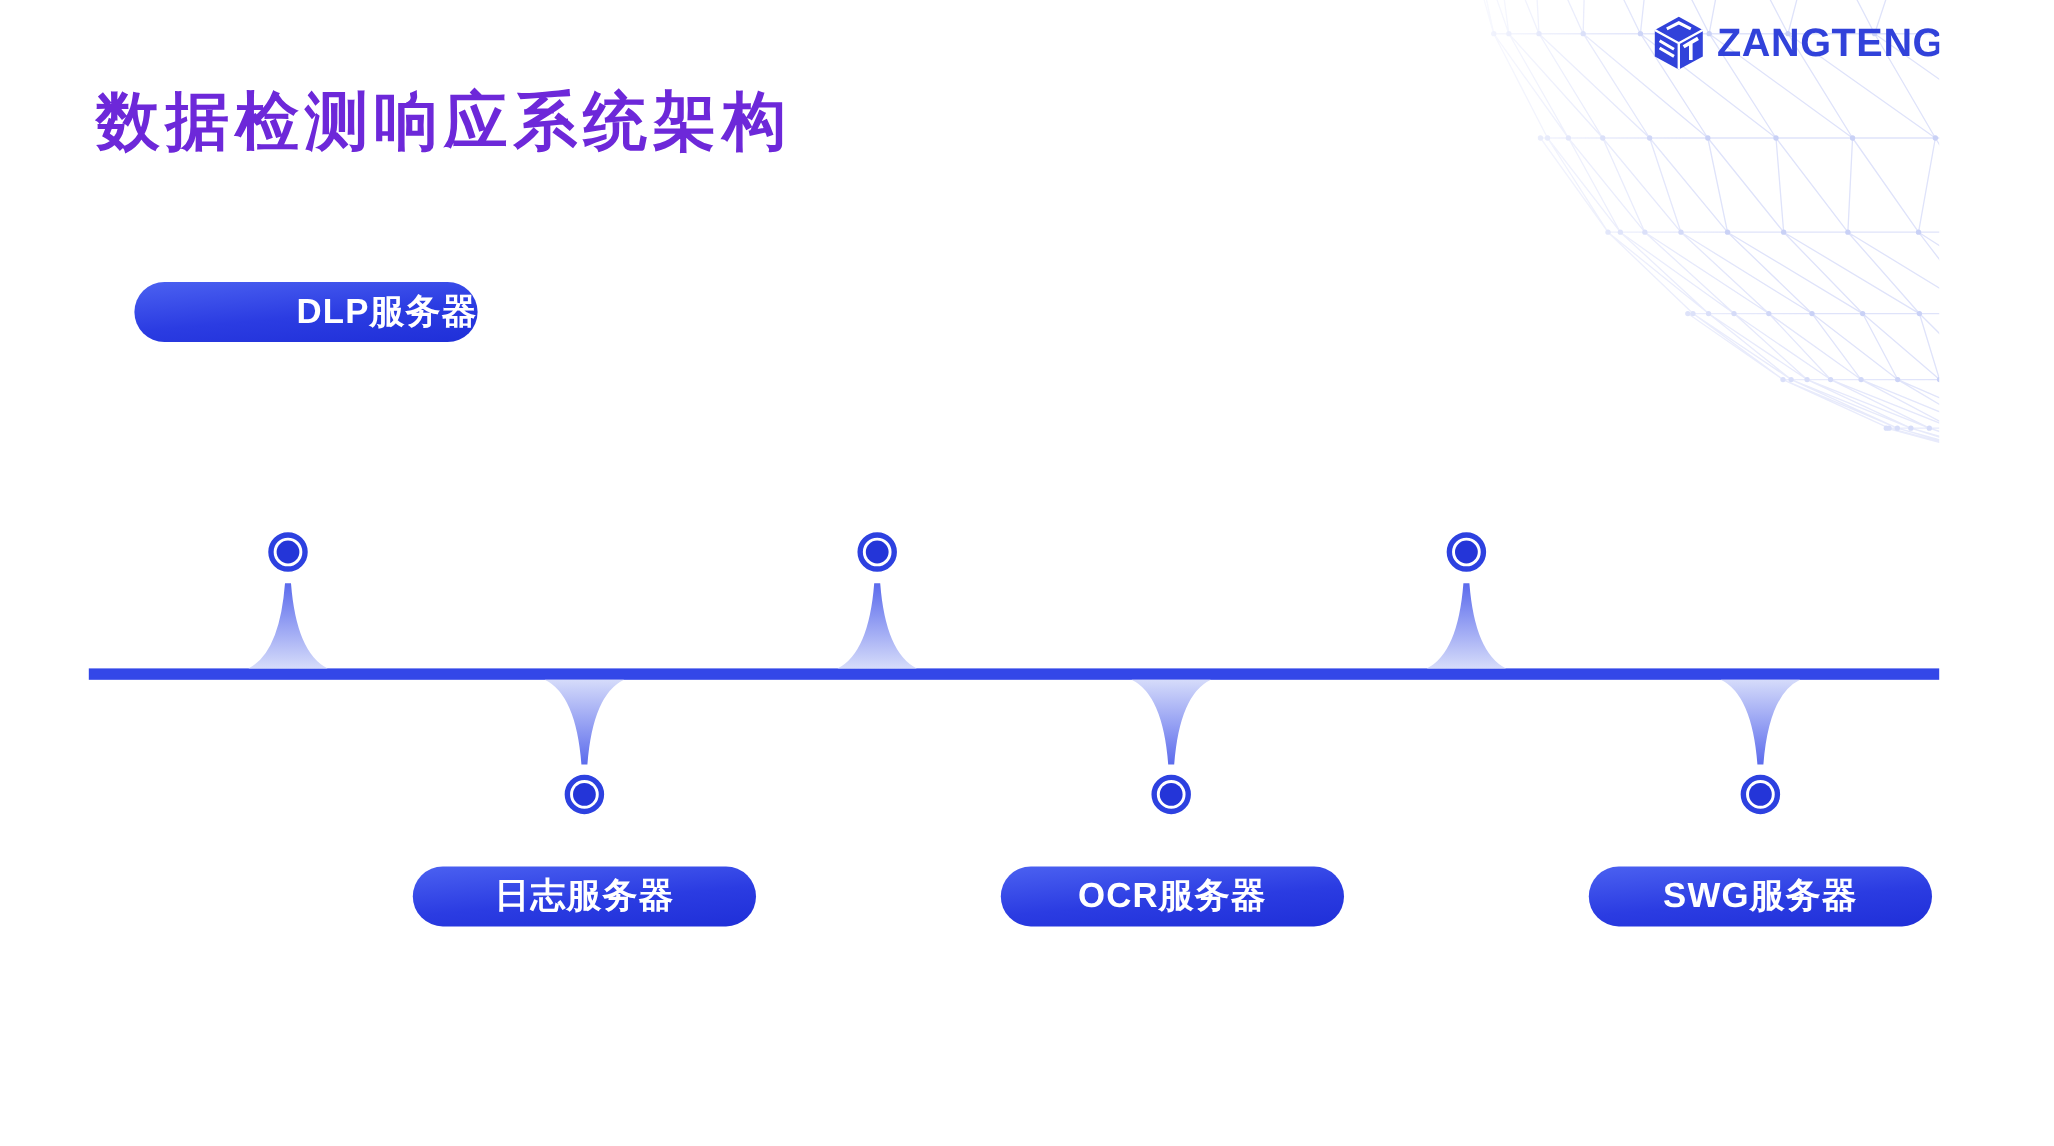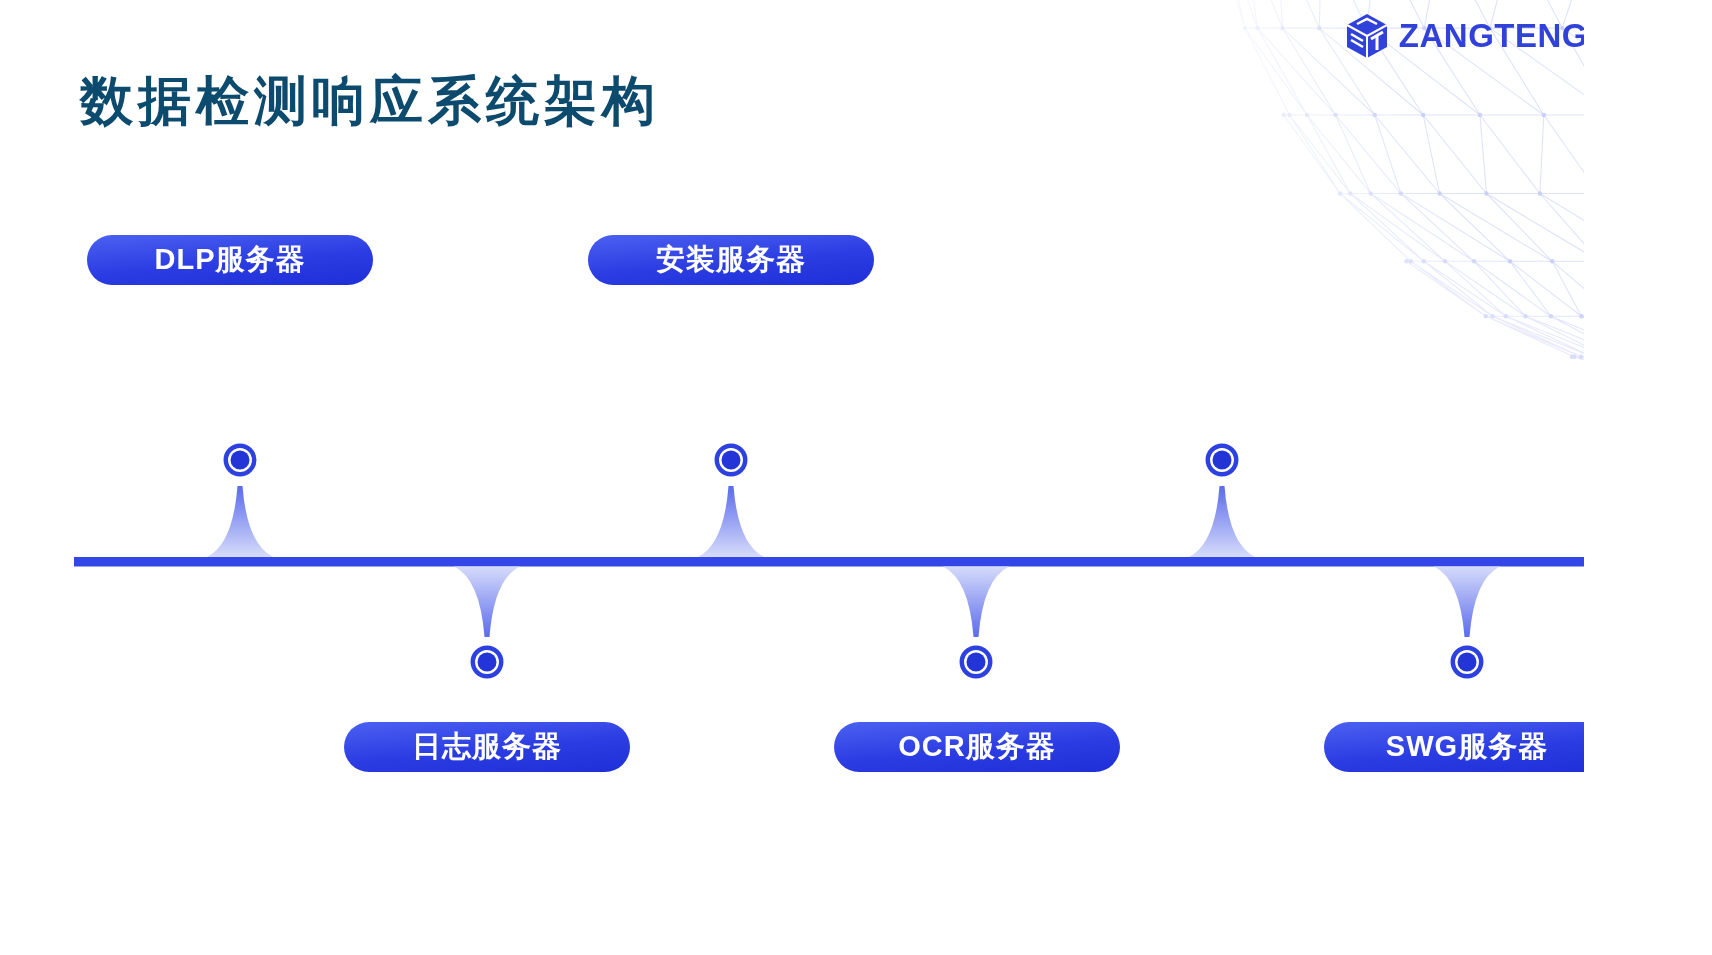--- a/index.html
+++ b/index.html
@@ -1,49 +1,49 @@
 <!DOCTYPE html>
 <html><head>
 <meta charset="utf-8">
 <style>
   html,body{margin:0;padding:0;background:#fff;}
   .slide{
     position:relative;width:1584px;height:955px;background:#ffffff;
-    overflow:hidden;font-family:"Liberation Sans",sans-serif;
+    overflow:hidden;font-family:"Liberation Sans",sans-serif;padding-left:32px;
   }
 
   
   #globe{
     position:absolute;left:0;top:0;width:1712px;height:955px;pointer-events:none;
     -webkit-mask-image:radial-gradient(circle at 1712px 0px,#000 0 330px,transparent 520px);
     mask-image:radial-gradient(circle at 1712px 0px,#000 0 330px,transparent 520px);
   }
 
   
   .logo{
     position:absolute;top:12px;right:-4px;display:flex;align-items:center;gap:8px;
   }
   .logo .brand-text{
     color:#3142da;font-size:33px;font-weight:800;letter-spacing:.5px;white-space:nowrap;
   }
 
   
   .title{
     position:absolute;left:80px;top:66px;margin:0;
-    font-size:53px;font-weight:800;letter-spacing:5px;color:#0c4a6e;white-space:nowrap;
+    font-size:53px;font-weight:800;letter-spacing:5px;color:#6d28d9;white-space:nowrap;
   }
 
   
   .pill{
     position:absolute;width:286px;height:50px;border-radius:25px;
     background:linear-gradient(175deg,#4b61f1 0%,#2b3ce2 55%,#1f2fd8 100%);
     display:flex;align-items:center;justify-content:center;
   }
   .pill span{color:#ffffff;font-size:29px;font-weight:700;letter-spacing:1px;white-space:nowrap;}
-  .pill.p1{left:87px;top:235px;}
+  .pill.p1{left:112px;top:235px;justify-content:flex-end;}
   .pill.p2{left:588px;top:235px;}
   .pill.p3{left:1078px;top:235px;}
   .pill.p4{left:344px;top:722px;}
   .pill.p5{left:834px;top:722px;}
   .pill.p6{left:1324px;top:722px;}
 
   
   #diagram{position:absolute;left:0;top:0;width:1712px;height:955px;pointer-events:none;}
 </style>
 </head>
@@ -131,23 +131,20 @@
       <path d="M34,24 L34,38" stroke="#ffffff" stroke-width="3" fill="none"></path>
     </svg>
     <span class="brand-text">ZANGTENG</span>
   </div>
 
   <h1 class="title">数据检测响应系统架构</h1>
 
   <div class="pill p1">
     <span>DLP服务器</span>
   </div>
-  <div class="pill p2">
-    <span>安装服务器</span>
-  </div>
   <div class="pill p4">
     <span>日志服务器</span>
   </div>
   <div class="pill p6">
     <span>SWG服务器</span>
   </div>
   <div class="pill p5">
     <span>OCR服务器</span>
   </div>
 

